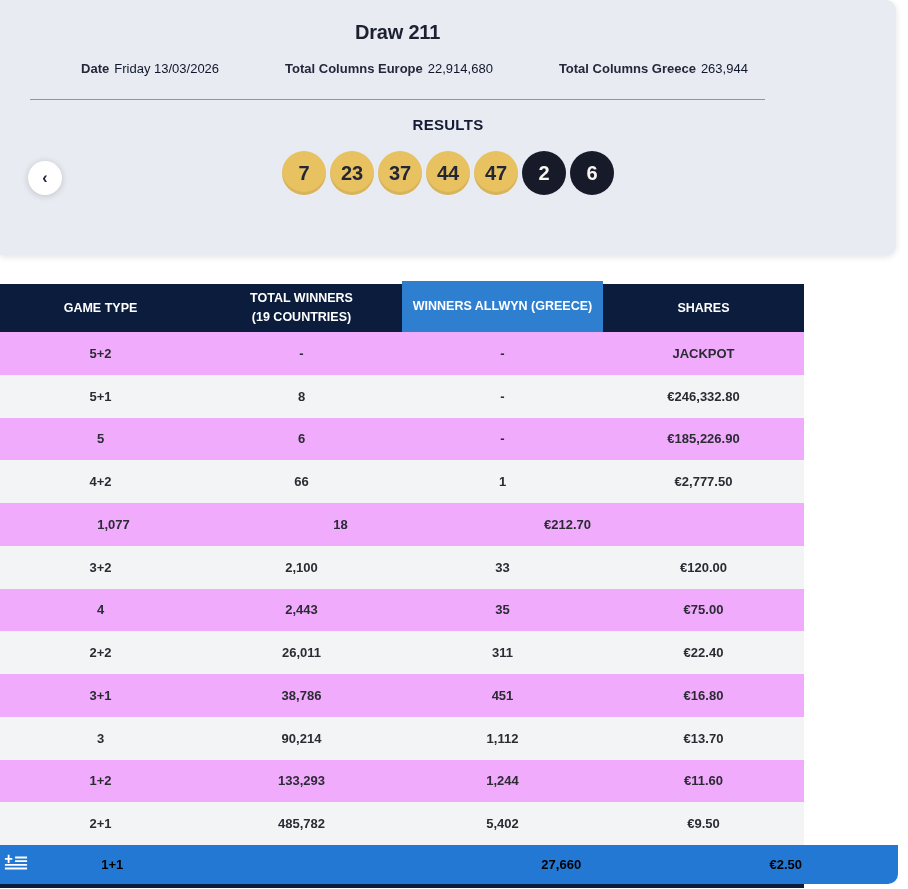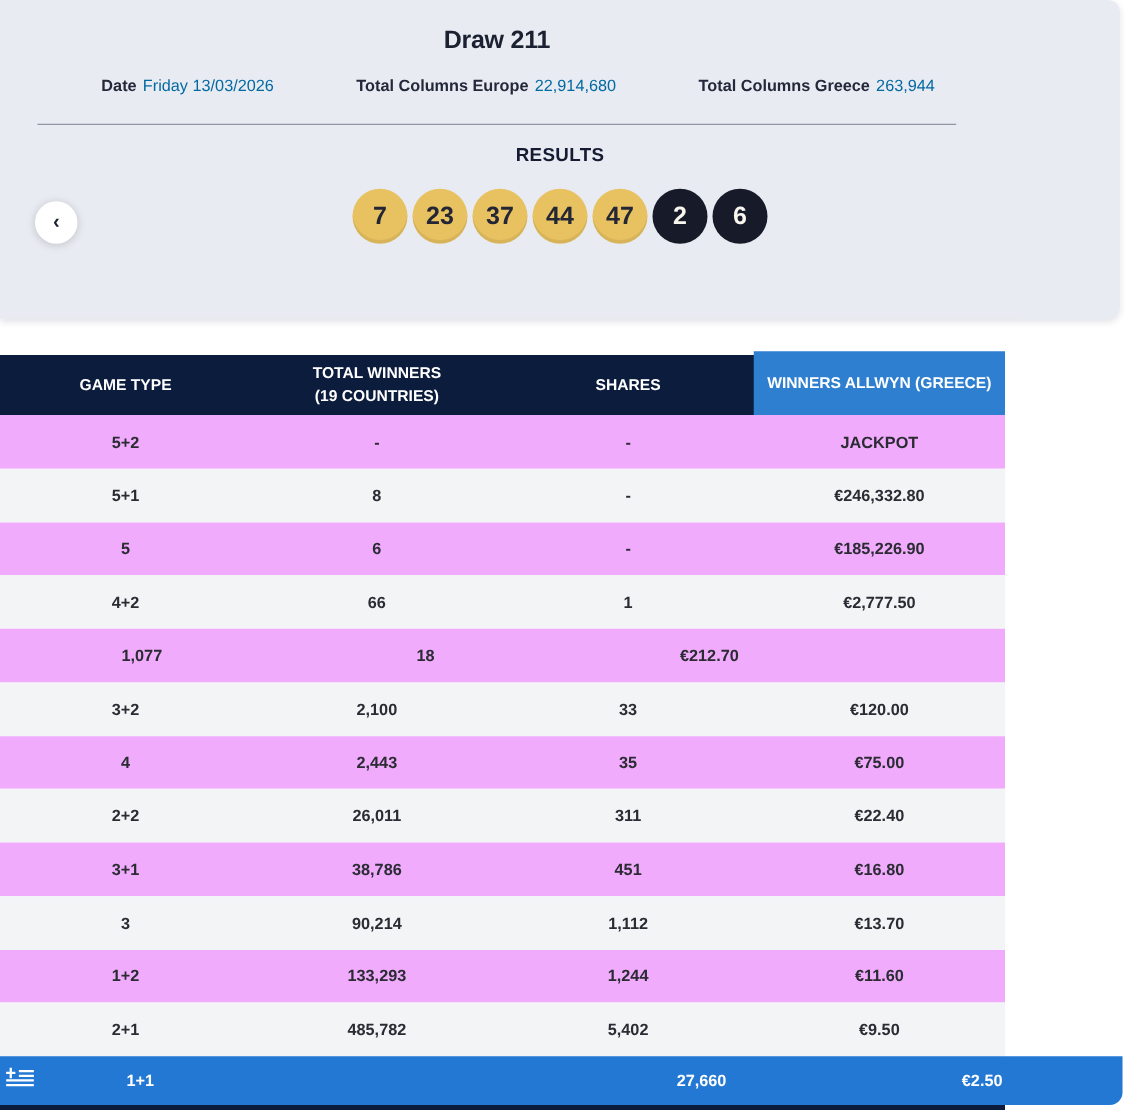--- a/index.html
+++ b/index.html
@@ -21,21 +21,21 @@
   .draw-title {
     margin:0; text-align:center;
     font-size:20px; font-weight:bold; color:#1b2130; letter-spacing:-.2px;
   }
   .draw-meta {
     display:flex; justify-content:center; gap:32px;
     margin-top:17px; font-size:13px; white-space:nowrap;
   }
   .meta-item { display:flex; align-items:baseline; }
   .meta-label { font-weight:bold; color:#23283a;margin-left:34px; }
-  .meta-value { color:#0369a1; margin-left:5px; }
+  .meta-value { color:#0f172a; margin-left:5px; }
   .divider { border:none; border-top:1px solid #9097a3; margin:23px 30px 0 30px; }
 
   .results-heading {
     text-align:center; margin-top:16px;
     font-size:15px; font-weight:bold; color:#141b33; letter-spacing:.3px;
   }
   .balls { display:flex; justify-content:center; gap:4px; margin-top:18px; }
   .ball {
     width:44px; height:44px; border-radius:50%;
     display:flex; align-items:center; justify-content:center;
@@ -68,21 +68,21 @@
   .td {
     width:227px; display:flex; align-items:center; justify-content:center;
     font-size:13px; font-weight:bold; color:#2b2b33;
   }
 
   .hl-strip { height:39px; background:#f1f2f5; position:relative; }
   .hl-row {
     position:absolute; left:0; top:0; width:898px; height:39px;
     background:#2378d3; border-radius:0 0 10px 0; display:flex;
   }
-  .hl-row .td { color:#ffffff; }
+  .hl-row .td { color:#000000; }
   .flag { position:absolute; left:4px; top:50%; transform:translateY(-50%); }
 
   .bottom-bar { height:4px; background:#0b1c3d; }
 </style>
 </head>
 <body>
 
 <div class="page">
 
   <section class="draw-card">
@@ -121,25 +121,25 @@
 
   <section class="table">
     <div class="thead" id="thead">
         <div class="th">
           <div>GAME TYPE</div>
         </div>
         <div class="th">
           <div>TOTAL WINNERS</div>
           <div>(19 COUNTRIES)</div>
         </div>
+        <div class="th highlight">
+          <div>WINNERS ALLWYN (GREECE)</div>
+        </div>
         <div class="th">
           <div>SHARES</div>
-        </div>
-        <div class="th highlight">
-          <div>WINNERS ALLWYN (GREECE)</div>
         </div>
       </div>
     <div class="tbody" id="tbody">
         <div class="tr">
           <div class="td">5+2</div>
           <div class="td">-</div>
           <div class="td">-</div>
           <div class="td">JACKPOT</div>
         </div>
         <div class="tr">

